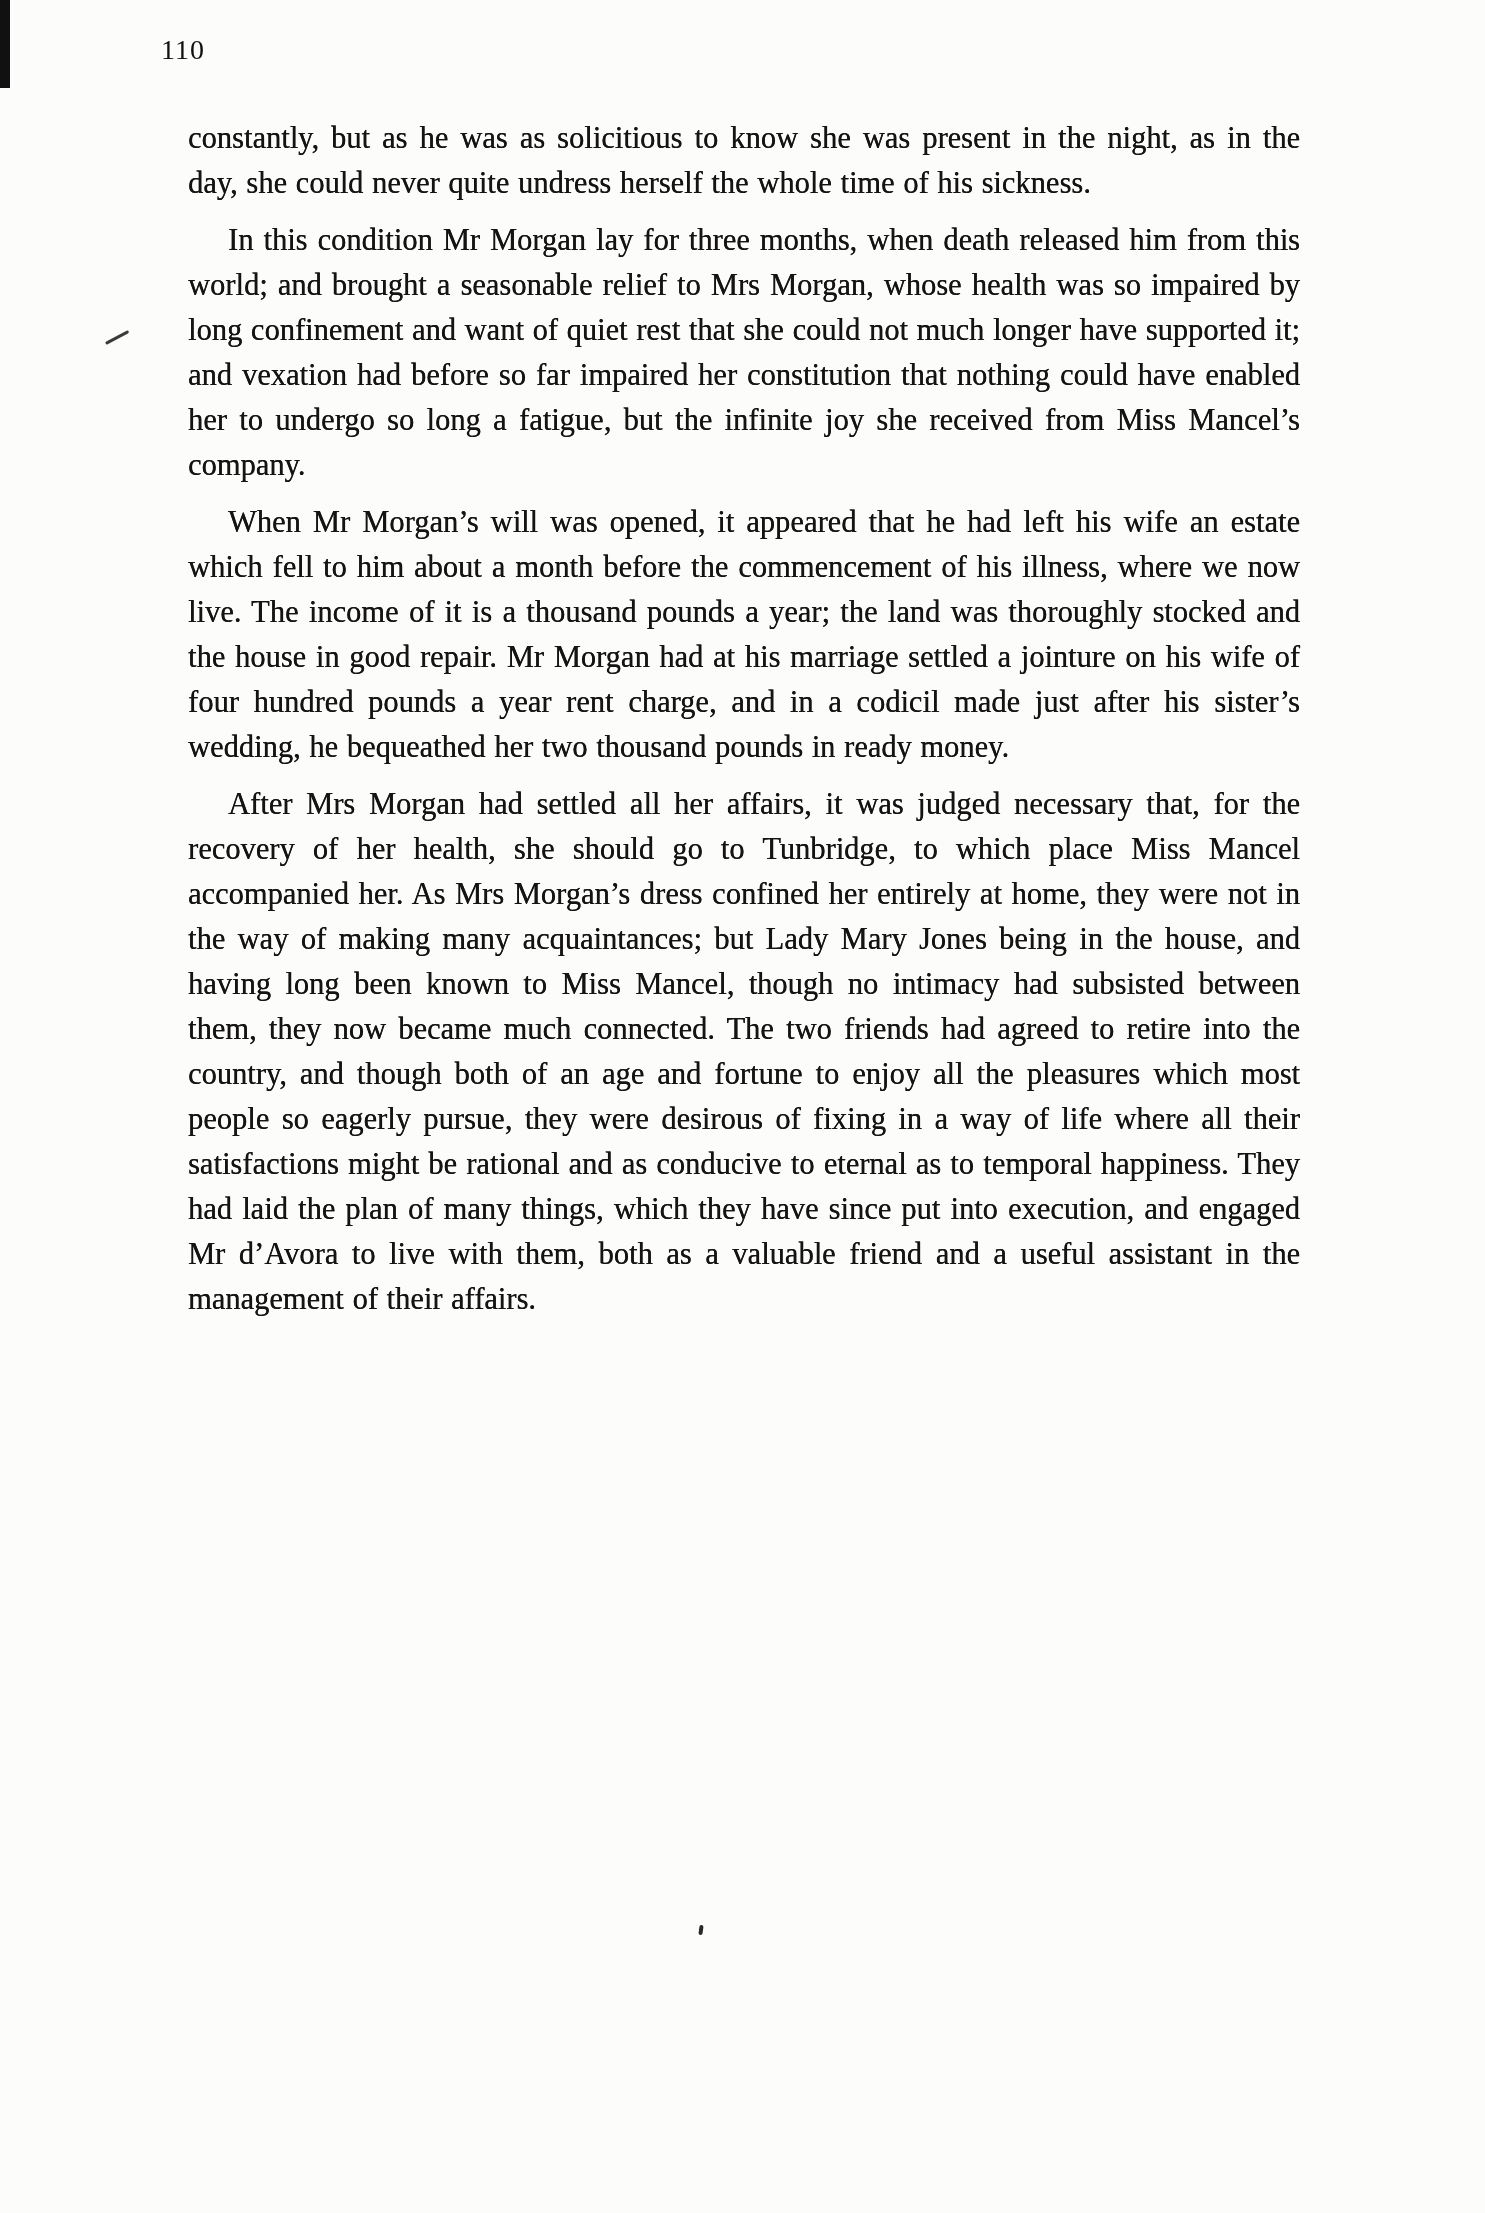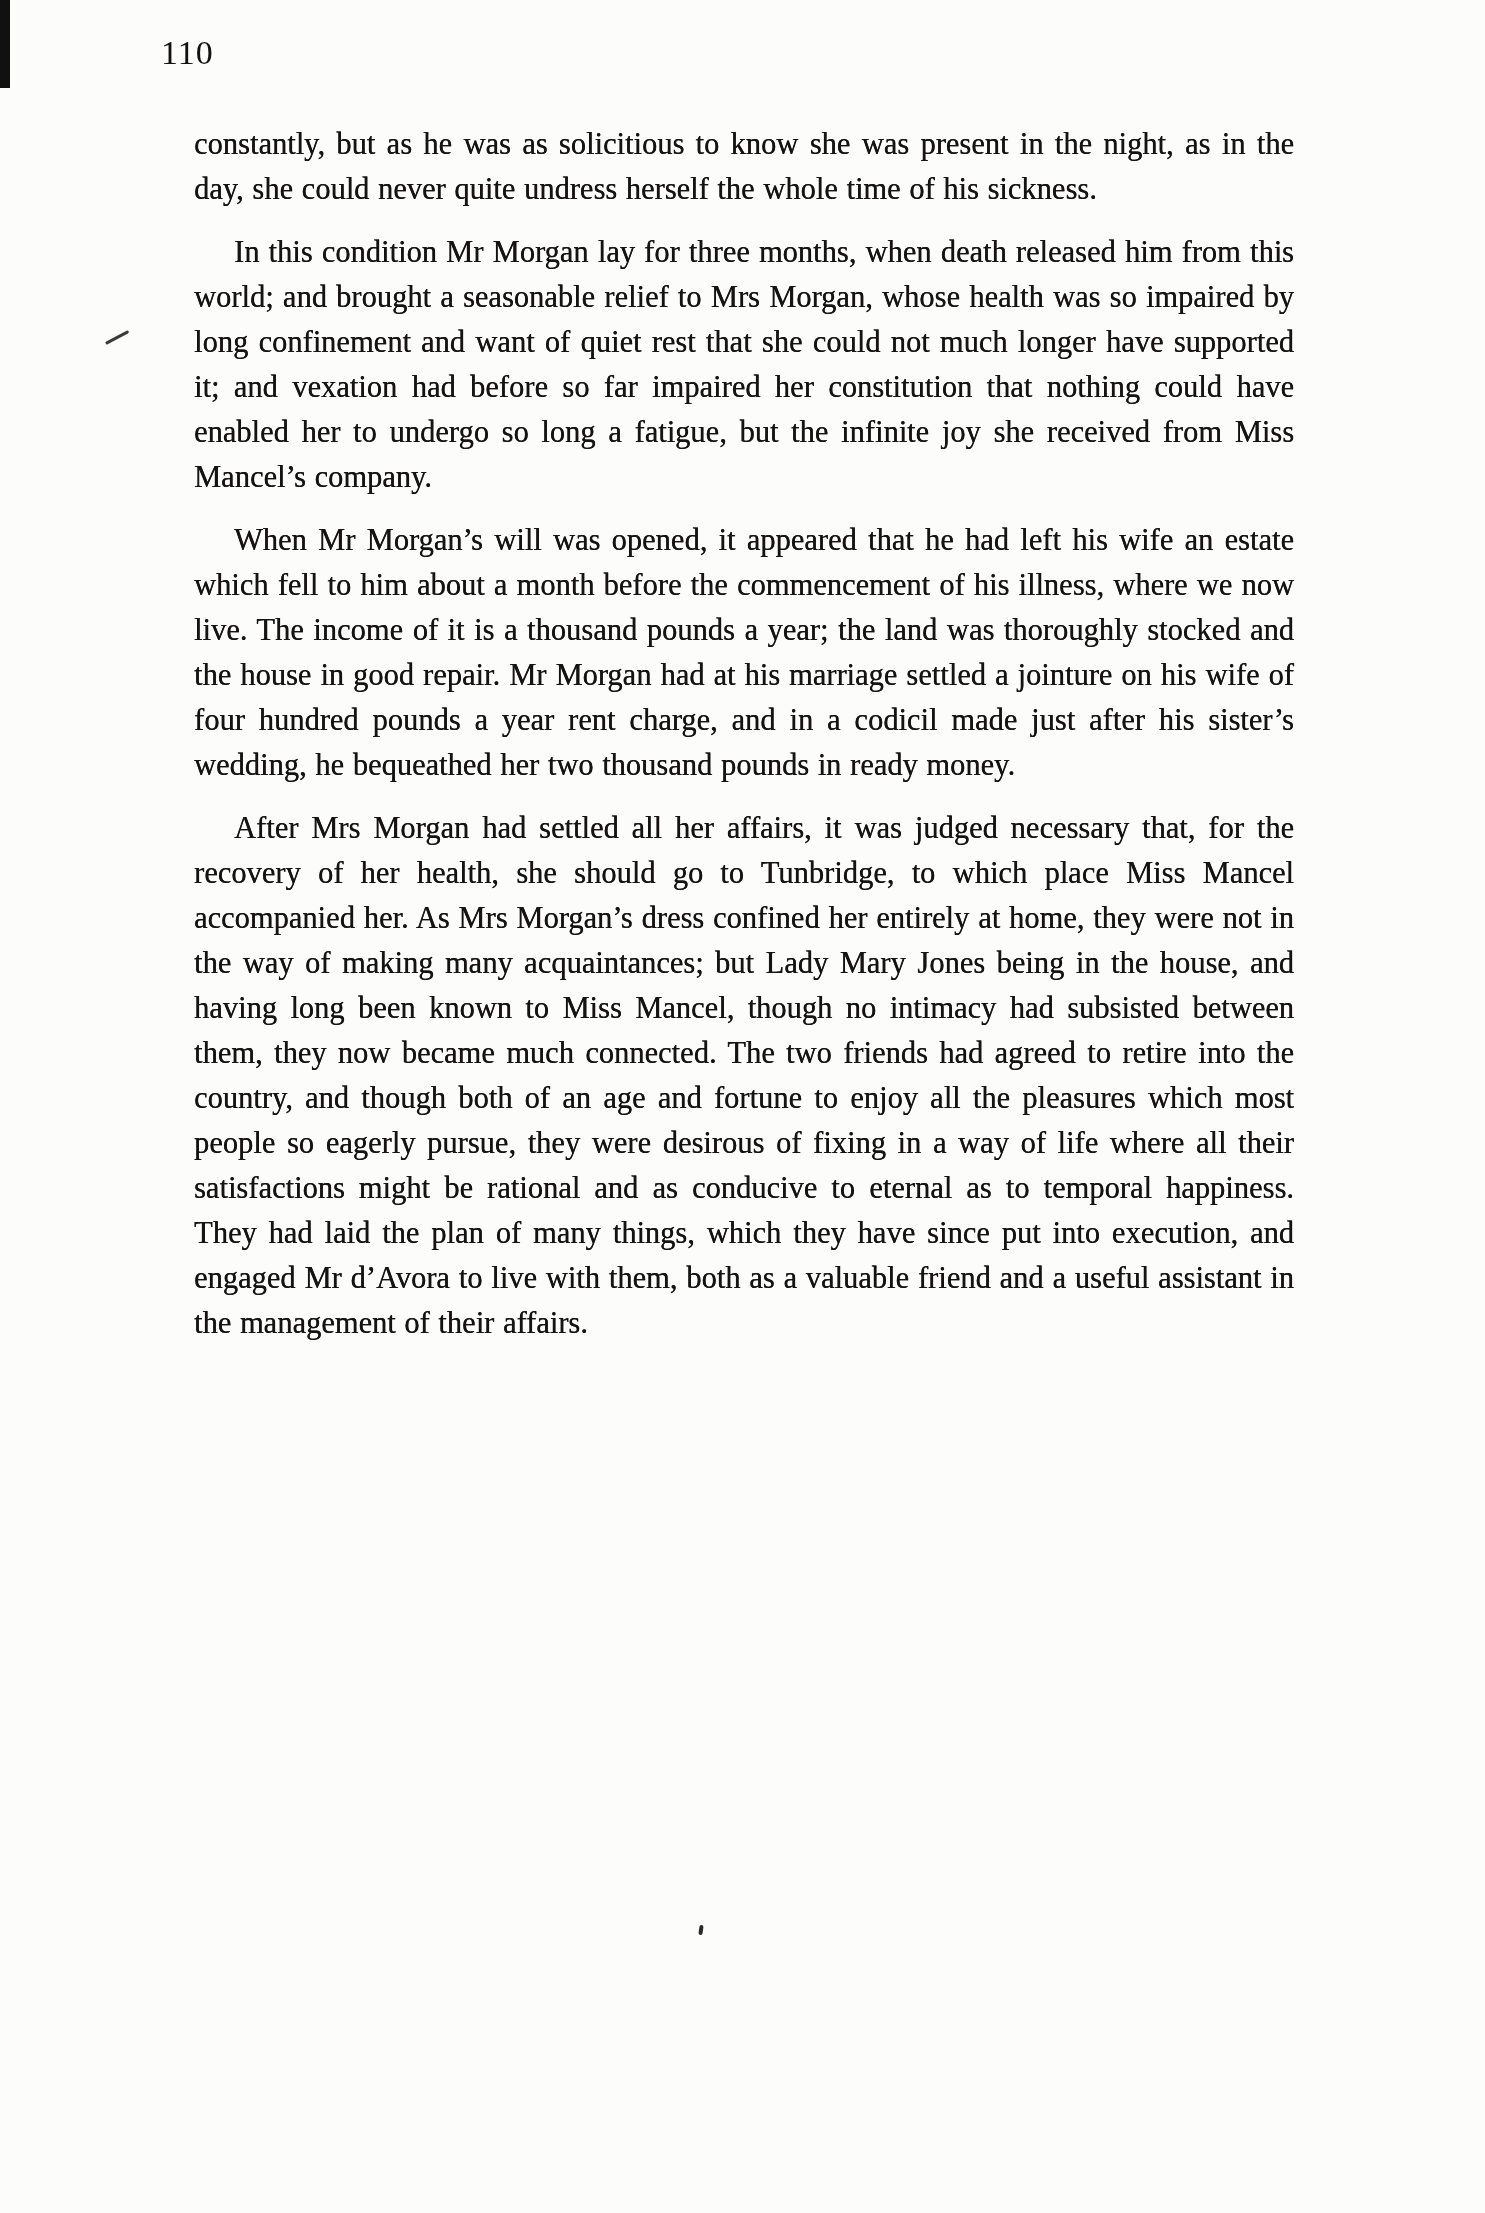--- a/index.html
+++ b/index.html
@@ -43,40 +43,40 @@
     height: 10px;
     background: #2b2a28;
     border-radius: 2px;
     transform: rotate(8deg);
   }
 
   .page-number {
     position: absolute;
     left: 161px;
     top: 34px;
-    font-size: 34px;
+    font-size: 28px;
     letter-spacing: 1px;
     color: #121110;
   }
 
   .text-block {
     position: absolute;
     left: 176px;
     top: 104px;
     width: 1136px;
     font-size: 30.5px;
     line-height: 45px;
     text-align: justify;
     text-justify: inter-word;
     
     text-shadow: 0.25px 0 0 #151413;
     word-spacing: 1px;
   }
   .text-block p {
-    margin: 18px;
+    margin: 12px;
     padding: 0;
   }
   .text-block p.indent {
     text-indent: 40px;
   }
 </style>
 </head>
 <body>
 
 <div>

